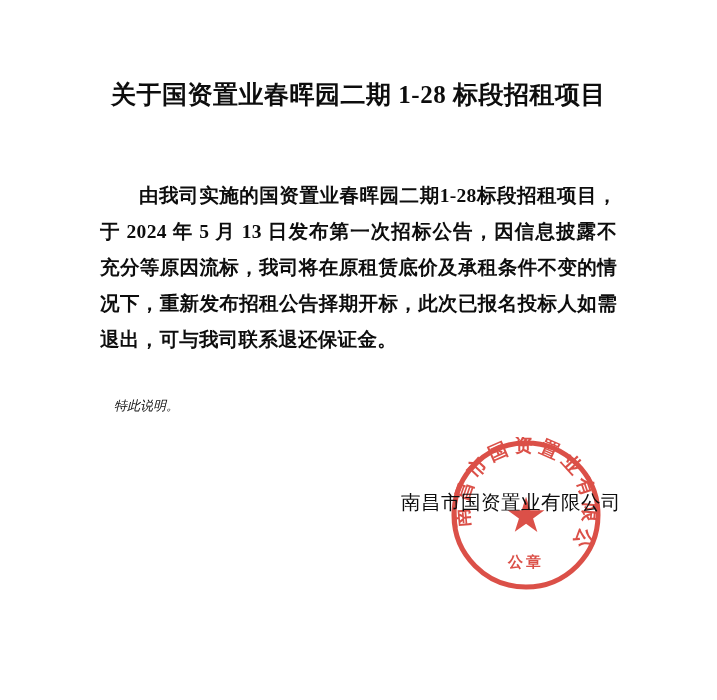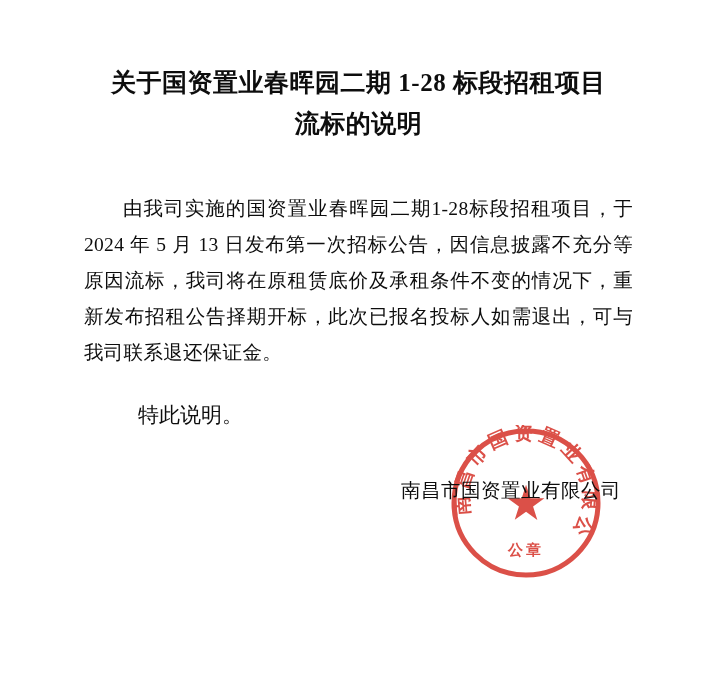--- a/index.html
+++ b/index.html
@@ -15,50 +15,52 @@
     overflow: hidden;
   }
   .page {
     position: relative;
     width: 717px;
     height: 700px;
     box-sizing: border-box;
     padding: 0 84px;
   }
   .doc-title {
-    margin: 0;
+    margin: 12px;
     padding-top: 62px;
     font-size: 25px;
     line-height: 41px;
     font-weight: bold;
     text-align: center;
     letter-spacing: 0.5px;
   }
   .doc-title .line2 {
     display: block;
   }
   .body-text {
-    margin: 0;
+    margin: 16px;
     padding-top: 47px;
     font-size: 19.5px;
     line-height: 36px;
     text-align: justify;
     text-justify: inter-ideograph;
     letter-spacing: 0.3px;
+    font-weight: bold;
   }
   .indent {
     text-indent: 2em;
     display: block;
   }
   .closing {
-    margin: 12px;
+    margin: 4px;
     padding-top: 14px;
-    font-size: 21px;
+    font-size: 13px;
     line-height: 36px;
     text-indent: 2em;
+    font-style: italic;
   }
   .signature {
     position: absolute;
     right: 96px;
     top: 474px;
     text-align: left;
     font-size: 19.5px;
     line-height: 33px;
     white-space: nowrap;
   }
@@ -77,21 +79,20 @@
     display: block;
   }
 </style>
 </head>
 <body>
 
 <div class="page">
 
   <h1 class="doc-title">
     <span>关于国资置业春晖园二期 1-28 标段招租项目</span>
-    <span class="line2">流标的说明</span>
   </h1>
 
   <p class="body-text">
     <span class="indent">由我司实施的国资置业春晖园二期1-28标段招租项目，于 2024 年 5 月 13 日发布第一次招标公告，因信息披露不充分等原因流标，我司将在原租赁底价及承租条件不变的情况下，重新发布招租公告择期开标，此次已报名投标人如需退出，可与我司联系退还保证金。</span>
   </p>
 
   <p class="closing">特此说明。</p>
 
   <div class="seal">
     <svg width="156" height="156" viewBox="0 0 156 156" xmlns="http://www.w3.org/2000/svg">

